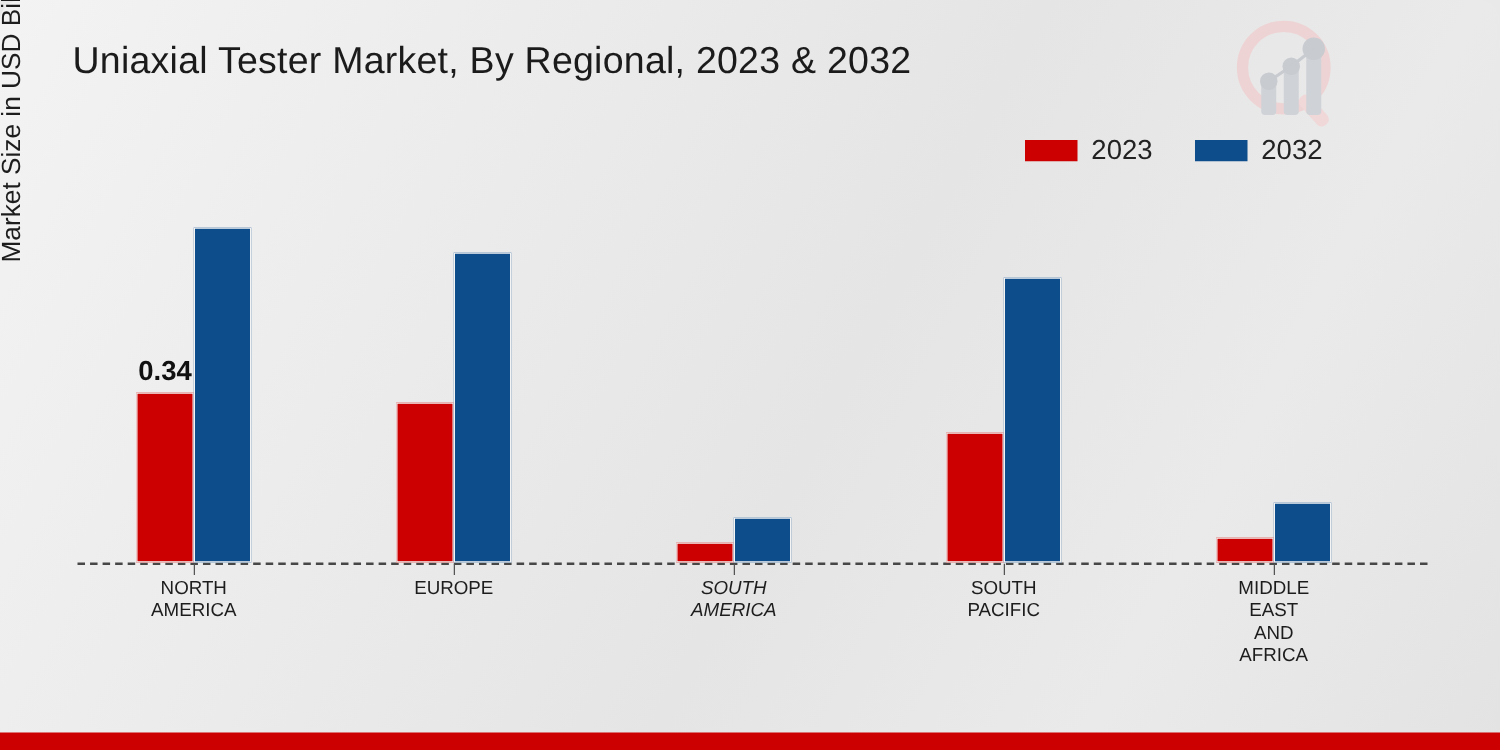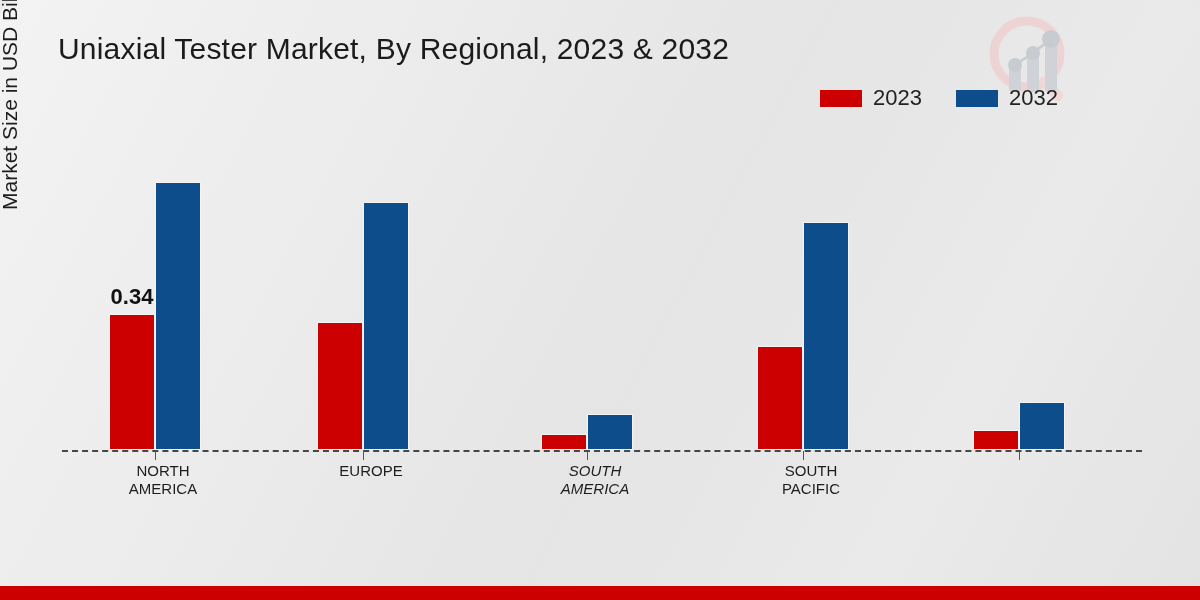--- a/index.html
+++ b/index.html
@@ -43,21 +43,21 @@
     color: #1b1b1b;
     letter-spacing: .2px;
     white-space: nowrap;
     font-family: "Liberation Sans", sans-serif;
   }
 
   
   #legend {
     position: absolute;
     right: 142px;
-    top: 87px;
+    top: 109px;
     display: flex;
     align-items: center;
     gap: 34px;
   }
   .legend-entry {
     display: flex;
     align-items: center;
     gap: 11px;
   }
   .legend-swatch {
@@ -142,21 +142,20 @@
     position: absolute;
     top: 312px;
     left: 93px;
     transform: translateX(-50%);
     text-align: center;
     font-size: 15px;
     color: #1d1d1d;
     line-height: 18px;
     white-space: pre-line;
     font-family: "Liberation Sans", sans-serif;
-    margin-left: 8px;
   }
 
   
   #footer-bar {
     position: absolute;
     left: 0;
     bottom: 0;
     width: 1200px;
     height: 14px;
   }
@@ -234,18 +233,22 @@
           <div class="tick"></div>
           <div class="cat-label">SOUTH
 PACIFIC</div>
         </div>
         <div class="group" style="left: 864px; width: 216px;">
           <div class="bars">
             <div class="bar b2023" title="2023: 0.05" style="width: 46px; height: 20px; background: rgb(204, 0, 0);"></div>
             <div class="bar b2032" title="2032: 0.12" style="width: 46px; height: 48px; background: rgb(13, 77, 140);"></div>
           </div>
           <div class="tick"></div>
+          <div class="cat-label">MIDDLE
+EAST
+AND
+AFRICA</div>
         </div>
       </div>
   </div>
 
   <div id="footer-bar" style="background:#CC0000"></div>
 </div>
 
 </body></html>

